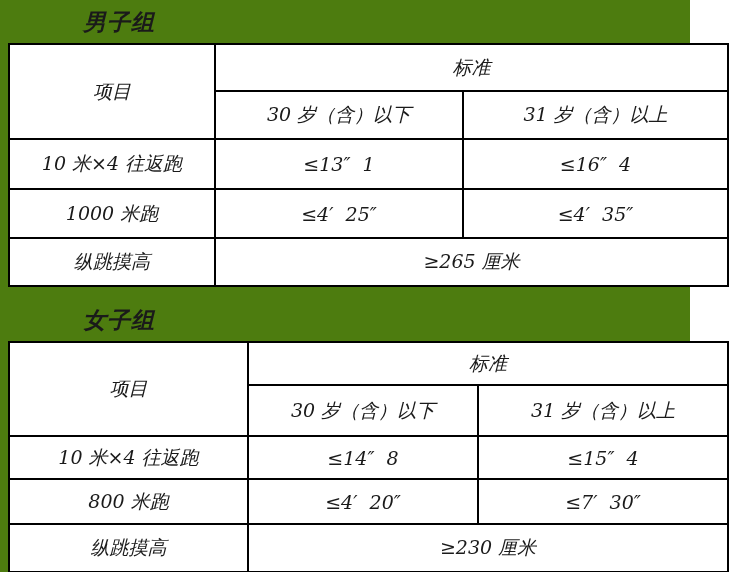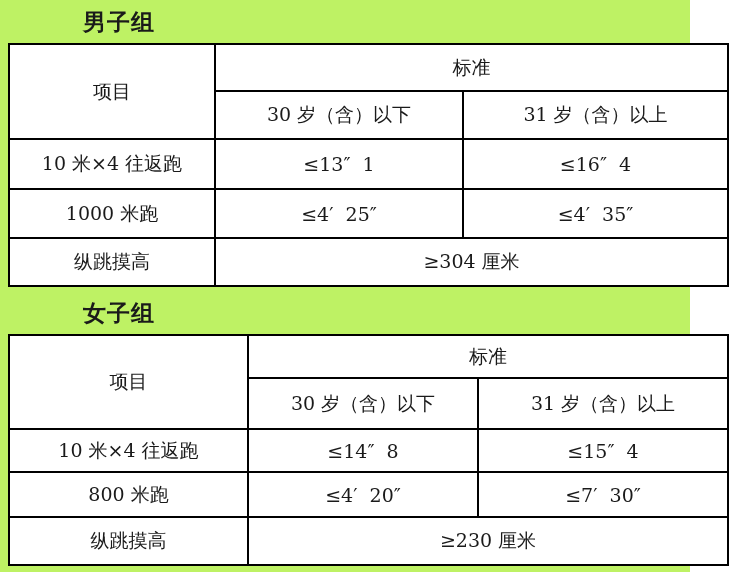--- a/index.html
+++ b/index.html
@@ -10,32 +10,33 @@
   body {
     width: 734px;
     height: 572px;
     font-family: "DejaVu Serif", "Liberation Serif", serif;
     color: #1a1a1a;
     overflow: hidden;
   }
   .doc {
     width: 690px;
     height: 572px;
-    background: #bef264;
+    background: #4d7c0f;
     position: relative;
+    font-style: italic;
   }
   .group-title {
     font-size: 23px;
     font-weight: bold;
     line-height: 26px;
     margin: 0 0 0 83px;
     letter-spacing: 1px;
   }
   .title-men { padding-top: 9px; }
-  .title-women { padding-top: 13px; }
+  .title-women { padding-top: 20px; }
   table.std-table {
     border-collapse: collapse;
     table-layout: fixed;
     margin: 8px 0 0 8px;
     width: 719px;
     background: #ffffff;
   }
   table.std-table td {
     border: 2px solid #000000;
     font-size: 19px;
@@ -96,21 +97,21 @@
         <td class="val-cell">≤13″  1</td>
         <td class="val-cell">≤16″  4</td>
       </tr>
       <tr class="r-d2">
         <td class="item-cell">1000 米跑</td>
         <td class="val-cell">≤4′  25″</td>
         <td class="val-cell">≤4′  35″</td>
       </tr>
       <tr class="r-d3">
         <td class="item-cell">纵跳摸高</td>
-        <td class="val-cell" colspan="2">≥304 厘米</td>
+        <td class="val-cell" colspan="2">≥265 厘米</td>
       </tr>
     </tbody>
   </table>
 
   <h2 class="group-title title-women">女子组</h2>
 
   <table class="std-table t-women">
     <colgroup>
       <col style="width:239px">
       <col style="width:230px">

